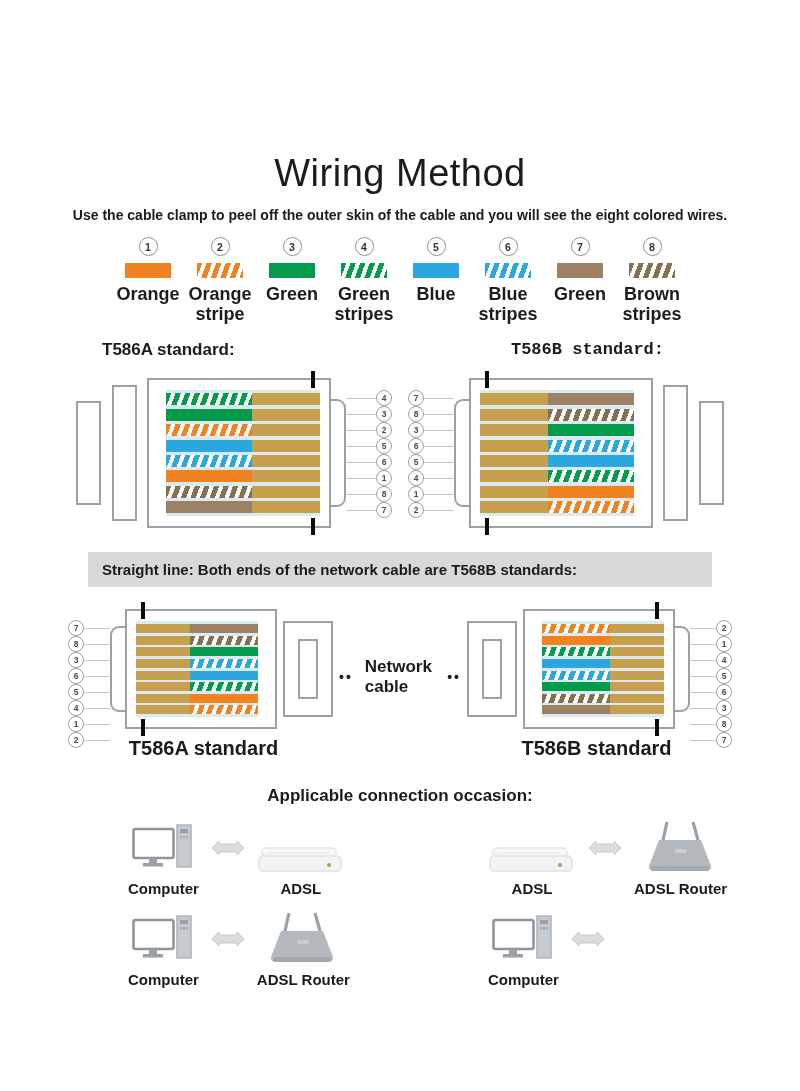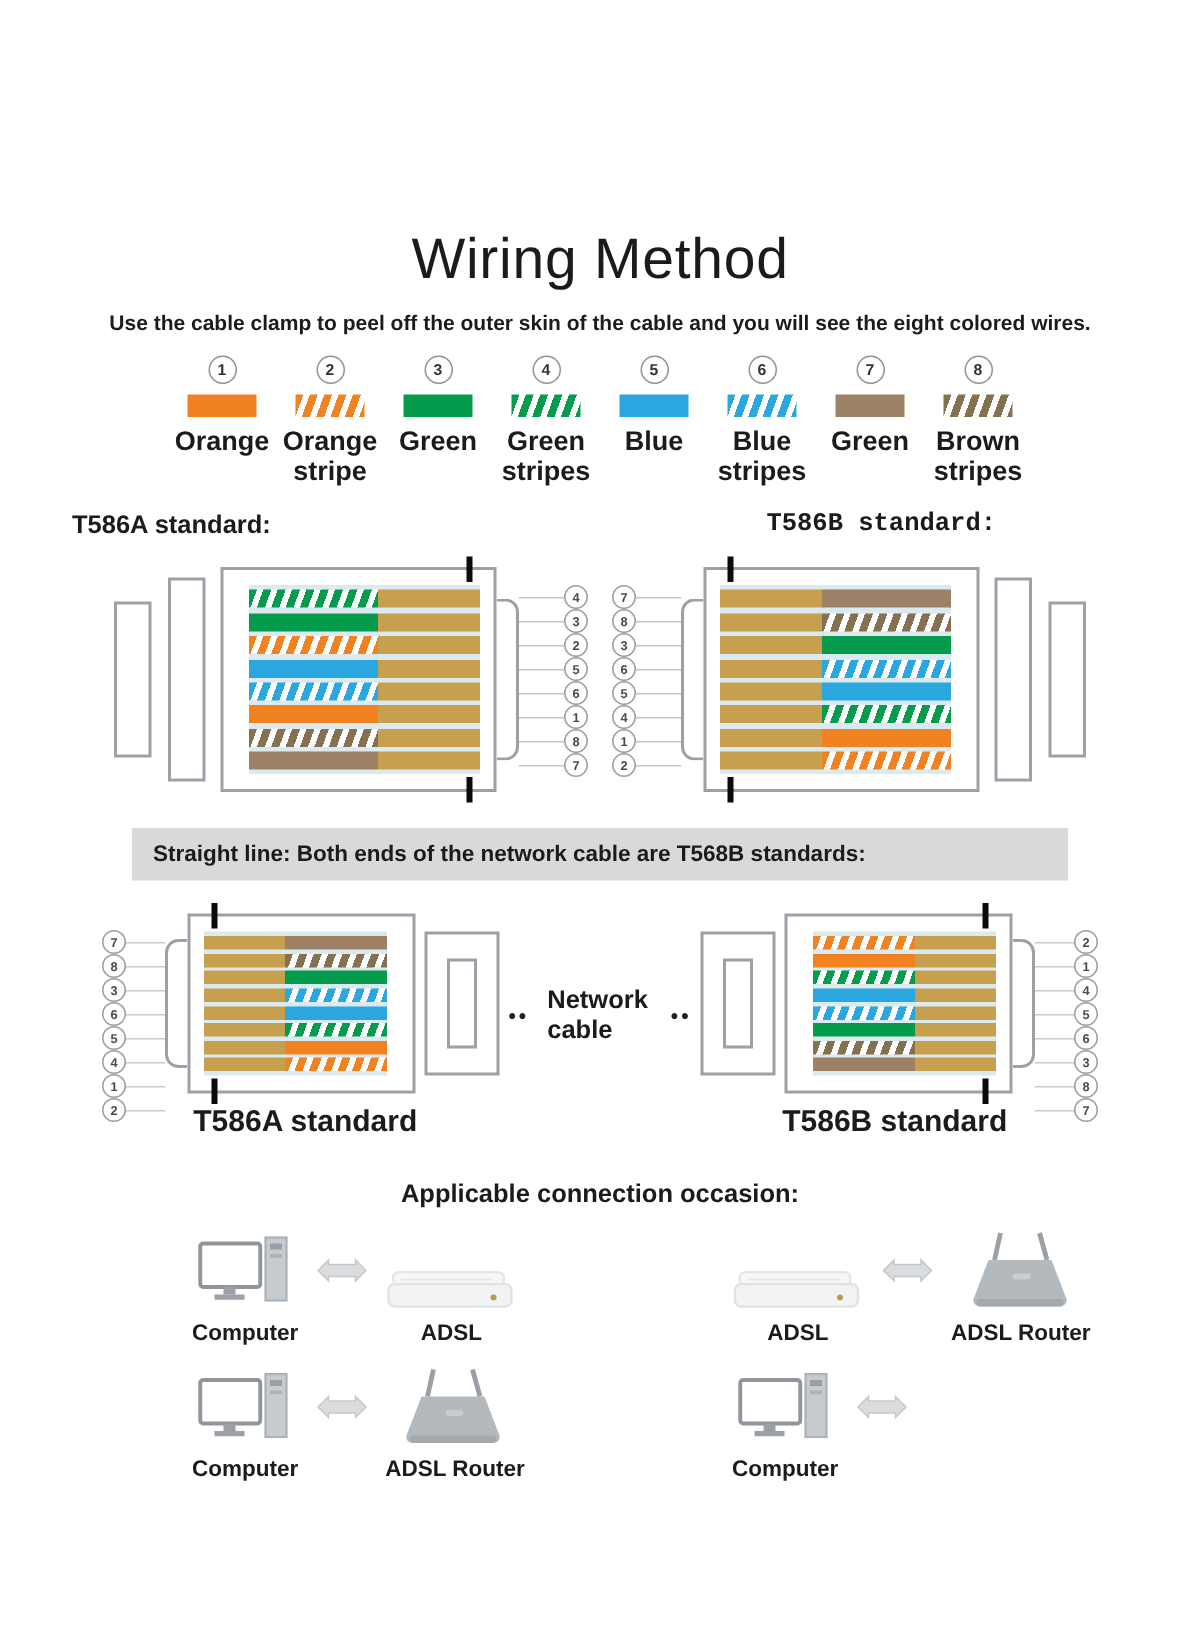--- a/index.html
+++ b/index.html
@@ -11,21 +11,21 @@
   
   .legend{display:flex;justify-content:center;gap:9px;margin-top:14px;}
   .legend-item{width:63px;display:flex;flex-direction:column;align-items:center;}
   .legend-num{width:17px;height:17px;border:1.4px solid #8d9296;border-radius:50%;font-size:10.5px;
               font-weight:bold;display:flex;align-items:center;justify-content:center;color:#333;}
   .swatch{width:46px;height:15px;margin-top:7px;}
   .legend-label{font-size:18px;font-weight:bold;text-align:center;margin-top:6px;line-height:1.12;}
 
   
   .standards-row{display:flex;margin-top:16px;font-size:17px;font-weight:bold;}
-  .std-a{margin-left:48px;}
+  .std-a{margin-left:102px;}
   .std-b{margin-left:auto;margin-right:136px;font-family:Liberation Mono, monospace;}
 
   
   .conn-row-top{display:flex;justify-content:space-between;align-items:center;padding:0 66px;margin-top:14px;height:158px;}
   .connector{display:flex;align-items:center;}
   .bootbars{display:flex;align-items:center;gap:11px;}
   .bbar{border:2px solid #9ba1a7;background:#fff;width:21px;}
   .bbar.short{height:100px;}
   .bbar.tall{height:132px;}
   .bootbars{margin:0 10px;}

